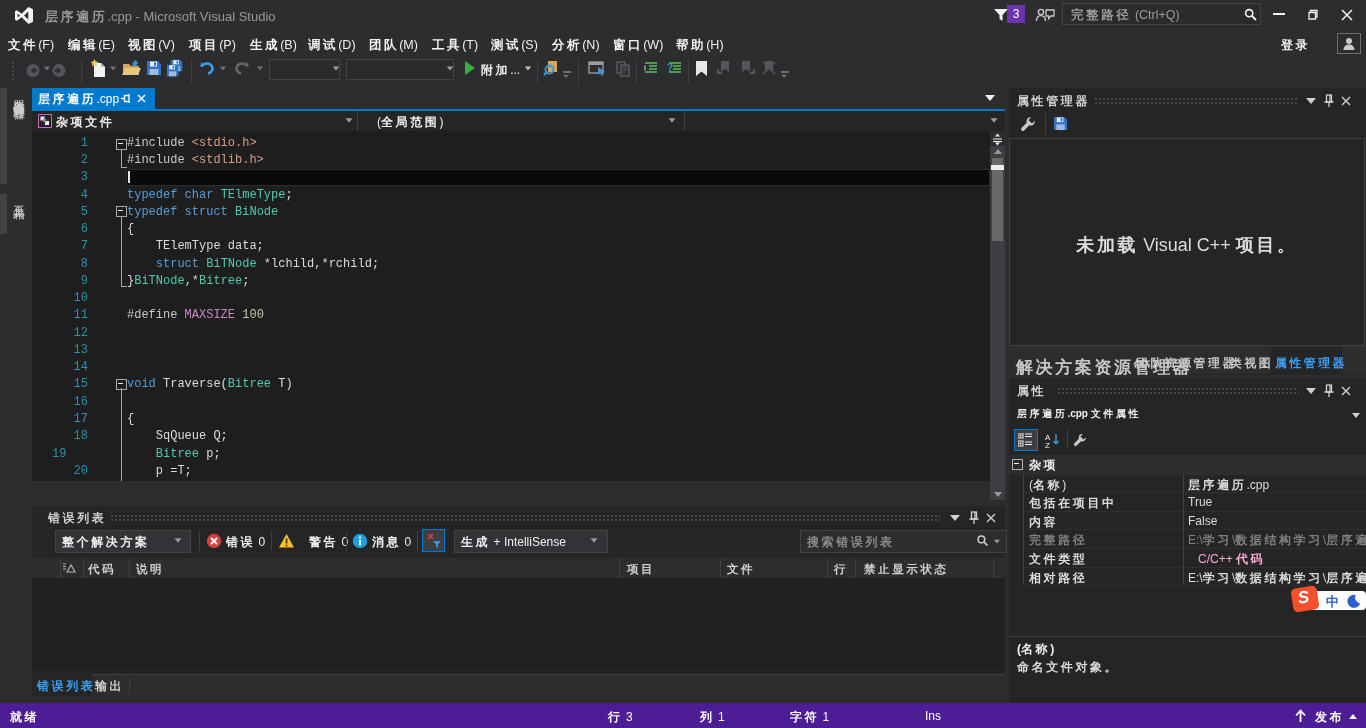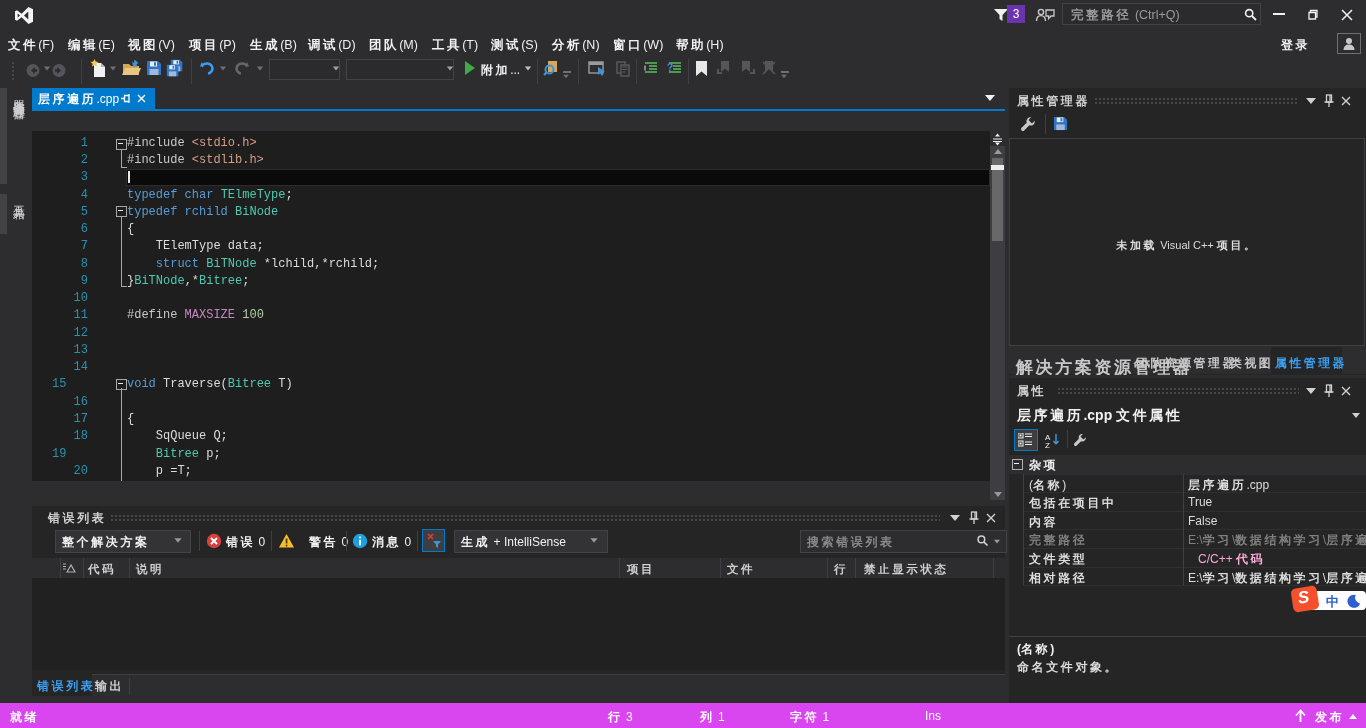--- a/index.html
+++ b/index.html
@@ -13,20 +13,21 @@
 .mono{font-family:"Liberation Mono",monospace}
 .cl{margin:0;font-family:"Liberation Mono",monospace;font-size:12px;line-height:15px}
 .k{color:#569cd6}.t{color:#4ec9b0}.p{color:#c8c8c8}.s{color:#d69d85}.m{color:#c586c0}.n{color:#b5cea8}.w{color:#dcdcdc}
 </style></head><body>
 <div id="root">
 
 <div class="a" style="left:0;top:0;width:1366px;height:30px;background:#2d2d30"></div>
 <svg class="a" style="left:13px;top:7px" width="22" height="17" viewBox="0 0 22 17">
  <path fill="#f4f4f4" d="M15.5 0 L8.6 6.7 L4 3.2 L2 4.2 L2 12.8 L4 13.8 L8.6 10.3 L15.5 17 L20 14.8 L20 2.2 Z M4.7 10.6 L4.7 6.4 L7 8.5 Z M11 8.5 L15.3 4.6 L15.3 12.4 Z"></path>
 </svg>
+<div class="a" style="left:45px;top:8px;font-size:13px;color:#999"><span class="c">层序遍历</span>.cpp - Microsoft Visual Studio</div>
 <svg class="a" style="left:993px;top:7px" width="16" height="16" viewBox="0 0 16 16">
       <path fill="#f1f1f1" d="M1 2 h14 l-5.5 6 v6 l-3 -2 v-4 Z"></path>
     </svg>
 <div class="a" style="left:1007px;top:5px;width:18px;height:18px;background:#6c33af;color:#fff;text-align:center;line-height:18px;font-size:12px">3</div>
 <svg class="a" style="left:1035px;top:7px" width="20" height="17" viewBox="0 0 20 17">
  <circle cx="6" cy="5" r="2.6" fill="none" stroke="#c8c8c8" stroke-width="1.4"></circle>
  <path d="M1.5 14 c0-3.4 2-5.4 4.5-5.4 s4.5 2 4.5 5.4" fill="none" stroke="#c8c8c8" stroke-width="1.4"></path>
  <path d="M11 3 h8 v6 h-3 l-2.4 2.6 v-2.6 h-2.6 Z" fill="none" stroke="#c8c8c8" stroke-width="1.3"></path>
 </svg>
 <div class="a" style="left:1062px;top:3px;width:199px;height:22px;background:#2b2b2e;border:1px solid #434346;box-sizing:border-box"></div>
@@ -198,20 +199,35 @@
         <g stroke="#fff" stroke-width="1.3" fill="none">
           <path d="M1 5.5 h3 M4.5 2.5 h4.5 v6 h-4.5 Z M9 1 v9" transform="rotate(0)"></path>
         </g>
       </svg>
  <svg class="a" style="left:105px;top:6px" width="9" height="9" viewBox="0 0 9 9">
         <path stroke="#fff" stroke-width="1.4" d="M1 1 L8 8 M8 1 L1 8"></path>
       </svg>
  <div class="a" style="left:953px;top:7px;width:0;height:0;border-left:5px solid transparent;border-right:5px solid transparent;border-top:6px solid #f1f1f1"></div>
 </div>
 <div class="a" style="left:32px;top:109px;width:973px;height:2px;background:#007acc"></div>
+<div class="a" style="left:32px;top:111px;width:973px;height:20px;background:#252526">
+ <svg class="a" style="left:6px;top:3px" width="14" height="14" viewBox="0 0 14 14">
+        <rect x="0.5" y="0.5" width="13" height="13" fill="none" stroke="#c563bd"></rect>
+        <rect x="2.5" y="2.5" width="4" height="4" fill="#f1f1f1"></rect>
+        <rect x="7" y="7" width="4" height="4" fill="#f1f1f1"></rect>
+        <rect x="5" y="5" width="3" height="3" fill="#8a8a8e"></rect>
+      </svg>
+ <div class="a" style="left:24px;top:3px;color:#f1f1f1"><span class="c">杂项文件</span></div>
+ <div class="a arw" style="left:313px;top:7px;transform:scale(.9)"></div>
+ <div class="a vline" style="left:324.5px;top:0;height:20px"></div>
+ <div class="a" style="left:345px;top:3px;color:#f1f1f1">(<span class="c">全局范围</span>)</div>
+ <div class="a arw" style="left:636px;top:7px;transform:scale(.9)"></div>
+ <div class="a vline" style="left:652px;top:0;height:20px"></div>
+ <div class="a arw" style="left:958px;top:7px;transform:scale(.9)"></div>
+</div>
 
 <div class="a mono" style="left:32px;top:131px;width:958px;height:350px;background:#1e1e1e;font-size:12px;overflow:hidden">
 
  <div class="a" style="left:94px;top:38px;width:862px;height:15px;background:#0a0a0a;border:1px solid #2c2c2e"></div>
  <div class="a" style="left:96px;top:40px;width:1.6px;height:12px;background:#e8e8e8"></div>
 
  <div class="a" style="left:84px;top:7.5px;width:9px;height:9px;border:1px solid #a8a8a8;background:#1e1e1e"></div>
  <div class="a" style="left:86px;top:11.5px;width:5px;height:1.2px;background:#e8e8e8"></div>
  <div class="a" style="left:88.8px;top:17.5px;width:1px;height:19px;background:#a8a8a8"></div>
  <div class="a" style="left:88.8px;top:35.5px;width:6px;height:1px;background:#a8a8a8"></div>
@@ -229,30 +245,30 @@
  <div class="a" style="left:20px;top:73.8px;width:36px;height:17px;text-align:right;color:#2b91af">5</div>
  <div class="a" style="left:20px;top:91.1px;width:36px;height:17px;text-align:right;color:#2b91af">6</div>
  <div class="a" style="left:20px;top:108.4px;width:36px;height:17px;text-align:right;color:#2b91af">7</div>
  <div class="a" style="left:20px;top:125.6px;width:36px;height:17px;text-align:right;color:#2b91af">8</div>
  <div class="a" style="left:20px;top:142.9px;width:36px;height:17px;text-align:right;color:#2b91af">9</div>
  <div class="a" style="left:20px;top:160.1px;width:36px;height:17px;text-align:right;color:#2b91af">10</div>
  <div class="a" style="left:20px;top:177.4px;width:36px;height:17px;text-align:right;color:#2b91af">11</div>
  <div class="a" style="left:20px;top:194.7px;width:36px;height:17px;text-align:right;color:#2b91af">12</div>
  <div class="a" style="left:20px;top:211.9px;width:36px;height:17px;text-align:right;color:#2b91af">13</div>
  <div class="a" style="left:20px;top:229.2px;width:36px;height:17px;text-align:right;color:#2b91af">14</div>
- <div class="a" style="left:20px;top:246.4px;width:36px;height:17px;text-align:left;color:#2b91af">15</div>
+ <div class="a" style="left:20px;top:246.4px;width:36px;height:17px;text-align:right;color:#2b91af">15</div>
  <div class="a" style="left:20px;top:263.7px;width:36px;height:17px;text-align:right;color:#2b91af">16</div>
  <div class="a" style="left:20px;top:281.0px;width:36px;height:17px;text-align:right;color:#2b91af">17</div>
  <div class="a" style="left:20px;top:298.2px;width:36px;height:17px;text-align:right;color:#2b91af">18</div>
  <div class="a" style="left:20px;top:316px;width:36px;height:17px;text-align:left;color:#2b91af">19</div>
  <div class="a" style="left:20px;top:332.7px;width:36px;height:17px;text-align:right;color:#2b91af">20</div>
  <pre class="a cl" style="left:95px;top:4.8px"><span class="p">#include </span><span class="s">&lt;stdio.h&gt;</span></pre>
  <pre class="a cl" style="left:95px;top:22.1px"><span class="p">#include </span><span class="s">&lt;stdlib.h&gt;</span></pre>
  <pre class="a cl" style="left:95px;top:56.6px"><span class="k">typedef char </span><span class="t">TElmeType</span><span class="w">;</span></pre>
- <pre class="a cl" style="left:95px;top:73.8px"><span class="k">typedef rchild </span><span class="t">BiNode</span></pre>
+ <pre class="a cl" style="left:95px;top:73.8px"><span class="k">typedef struct </span><span class="t">BiNode</span></pre>
  <pre class="a cl" style="left:95px;top:91.1px"><span class="w">{</span></pre>
  <pre class="a cl" style="left:95px;top:108.4px"><span class="w">    TElemType data;</span></pre>
  <pre class="a cl" style="left:95px;top:125.6px"><span class="w">    </span><span class="k">struct </span><span class="t">BiTNode</span><span class="w"> *lchild,*rchild;</span></pre>
  <pre class="a cl" style="left:95px;top:142.9px"><span class="w">}</span><span class="t">BiTNode</span><span class="w">,*</span><span class="t">Bitree</span><span class="w">;</span></pre>
  <pre class="a cl" style="left:95px;top:177.4px"><span class="p">#define </span><span class="m">MAXSIZE</span><span class="w"> </span><span class="n">100</span></pre>
  <pre class="a cl" style="left:95px;top:246.4px"><span class="k">void</span><span class="w"> Traverse(</span><span class="t">Bitree</span><span class="w"> T)</span></pre>
  <pre class="a cl" style="left:95px;top:281.0px"><span class="w">{</span></pre>
  <pre class="a cl" style="left:95px;top:298.2px"><span class="w">    SqQueue Q;</span></pre>
  <pre class="a cl" style="left:95px;top:315.5px"><span class="w">    </span><span class="t">Bitree</span><span class="w"> p;</span></pre>
  <pre class="a cl" style="left:95px;top:332.7px"><span class="w">    p =T;</span></pre>
@@ -373,21 +389,21 @@
         <path d="M11.2 1.3 a4 4 0 0 0 -4.5 5.4 L1.6 11.8 a1.8 1.8 0 0 0 2.6 2.6 L9.3 9.3 a4 4 0 0 0 5.4-4.5 L12 7.5 L8.5 4 Z" fill="#c8c8c8"></path>
       </svg>
  <div class="a vline" style="left:36px;top:26px;height:20px"></div>
  <svg class="a" style="left:44px;top:28px" width="15" height="15" viewBox="0 0 16 16">
         <path d="M1 1 h11 l3 3 v11 h-14 Z" fill="#3173c4"></path>
         <rect x="4" y="1.5" width="7" height="5" fill="#e8eef5"></rect>
         <rect x="8" y="2.3" width="2" height="3.4" fill="#3173c4"></rect>
         <rect x="3.5" y="9" width="9" height="6" fill="#9fb8dd"></rect>
       </svg>
  <div class="a" style="left:0;top:50px;width:356px;height:208px;border:1px solid #3f3f46;box-sizing:border-box"></div>
- <div class="a" style="left:0;top:50px;width:356px;height:214px;line-height:214px;text-align:center;color:#dcdcdc;font-size:11px"><span class="c">未加载</span> Visual C++ <span class="c">项目。</span></div>
+ <div class="a" style="left:0;top:50px;width:356px;height:214px;line-height:214px;text-align:center;color:#dcdcdc;font-size:18px"><span class="c">未加载</span> Visual C++ <span class="c">项目。</span></div>
 
  <div class="a" style="left:0;top:258px;width:357px;height:28px;background:#2d2d30"></div>
  <div class="a" style="left:7px;top:268px;color:#c8c8c8;font-size:17px"><span class="c">解决方案资源管理器</span></div>
  <div class="a" style="left:127px;top:268px;color:#c8c8c8;font-size:11.8px"><span class="c">团队资源管理器</span></div>
  <div class="a" style="left:221px;top:268px;color:#c8c8c8;font-size:11.8px"><span class="c">类视图</span></div>
  <div class="a" style="left:262px;top:259px;width:71px;height:27px;background:#252526"></div>
  <div class="a" style="left:266px;top:268px;color:#3aa0f3;font-size:11.8px"><span class="c">属性管理器</span></div>
 
  <div class="a" style="left:0;top:287px;width:357px;height:3px;background:#2d2d30"></div>
  <div class="a" style="left:8px;top:295px;color:#d0d0d0"><span class="c">属性</span></div>
@@ -395,21 +411,21 @@
  <div class="a" style="left:297px;top:300px;width:0;height:0;border-left:5px solid transparent;border-right:5px solid transparent;border-top:6px solid #d0d0d0"></div>
  <svg class="a" style="left:314px;top:296px" width="12" height="14" viewBox="0 0 12 14">
         <g stroke="#d0d0d0" stroke-width="1.3" fill="none">
           <rect x="3.5" y="1" width="5" height="7"></rect>
           <path d="M7 1 v7 M1.5 8 h9 M6 8 v5"></path>
         </g>
       </svg>
  <svg class="a" style="left:332px;top:298px" width="10" height="10" viewBox="0 0 10 10">
         <path stroke="#d0d0d0" stroke-width="1.4" d="M1 1 L9 9 M9 1 L1 9"></path>
       </svg>
- <div class="a" style="left:8px;top:319px;color:#f1f1f1;font-size:14px;font-weight:bold"><span class="c">层序遍历</span>.cpp <span class="c">文件属性</span></div>
+ <div class="a" style="left:8px;top:319px;color:#f1f1f1;font-size:10px;font-weight:bold"><span class="c">层序遍历</span>.cpp <span class="c">文件属性</span></div>
  <div class="a" style="left:343px;top:325px;width:0;height:0;border-left:4px solid transparent;border-right:4px solid transparent;border-top:5px solid #d0d0d0"></div>
 
  <div class="a" style="left:5px;top:341px;width:24px;height:22px;background:#3e3e40;border:1px solid #007acc;box-sizing:border-box"></div>
  <svg class="a" style="left:9px;top:345px" width="15" height="14" viewBox="0 0 15 14">
         <g fill="#f1f1f1">
           <rect x="0" y="0" width="5" height="5" fill="none" stroke="#f1f1f1"></rect>
           <rect x="1.5" y="1.5" width="2" height="2"></rect>
           <rect x="0" y="8" width="5" height="5" fill="none" stroke="#f1f1f1"></rect>
           <rect x="1.5" y="9.5" width="2" height="2"></rect>
           <path d="M7 1 h7 M7 3.5 h7 M7 9 h7 M7 11.5 h7" stroke="#f1f1f1"></path>
@@ -451,21 +467,21 @@
   <div class="a" style="left:14px;top:130.2px;width:343px;height:1px;background:#2f2f31"></div>
   <div class="a" style="left:174px;top:18.6px;width:1px;height:111.6px;background:#3f3f46"></div>
   <div class="a" style="left:14px;top:18.6px;width:1px;height:111.6px;background:#3f3f46"></div>
  </div>
 
  <div class="a" style="left:0;top:548px;width:357px;height:1px;background:#3f3f46"></div>
  <div class="a" style="left:8px;top:553px;color:#f1f1f1;font-weight:bold">(<span class="c">名称</span>)</div>
  <div class="a" style="left:8px;top:571px;color:#dcdcdc"><span class="c">命名文件对象。</span></div>
 </div>
 
-<div class="a" style="left:0;top:703px;width:1366px;height:25px;background:#d946ef;color:#fff">
+<div class="a" style="left:0;top:703px;width:1366px;height:25px;background:#4c1d95;color:#fff">
  <div class="a" style="left:10px;top:6px"><span class="c">就绪</span></div>
  <div class="a" style="left:608px;top:6px"><span class="c">行</span> 3</div>
  <div class="a" style="left:700px;top:6px"><span class="c">列</span> 1</div>
  <div class="a" style="left:790px;top:6px"><span class="c">字符</span> 1</div>
  <div class="a" style="left:925px;top:6px">Ins</div>
  <svg class="a" style="left:1294px;top:6px" width="13" height="14" viewBox="0 0 13 14">
         <path d="M6.5 13 V2 M2 6.5 L6.5 1.5 L11 6.5" fill="none" stroke="#fff" stroke-width="1.8"></path>
       </svg>
  <div class="a" style="left:1315px;top:6px"><span class="c">发布</span></div>
  <div class="a" style="left:1349px;top:11px;width:0;height:0;border-left:4px solid transparent;border-right:4px solid transparent;border-bottom:5px solid #fff"></div>

